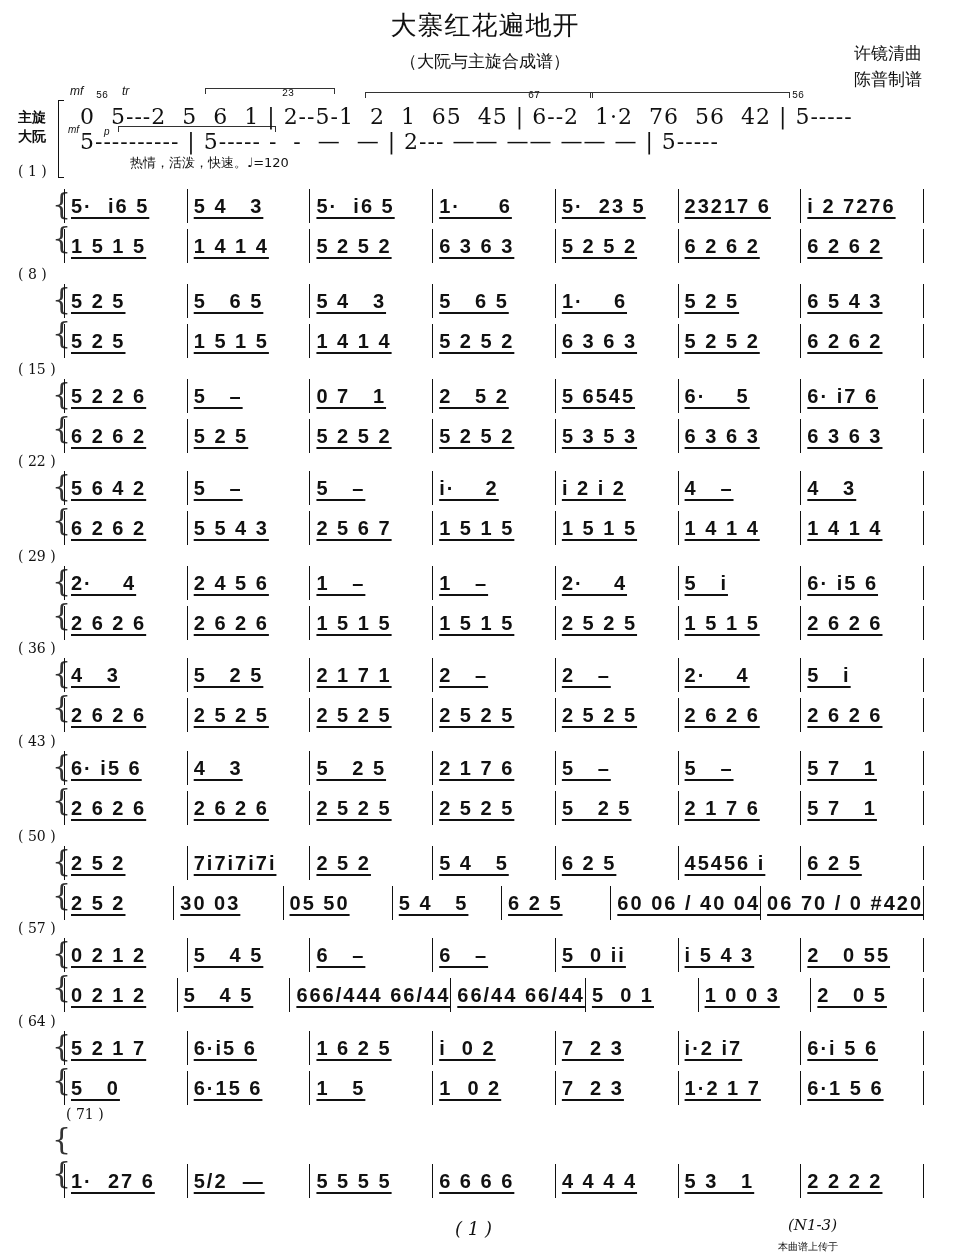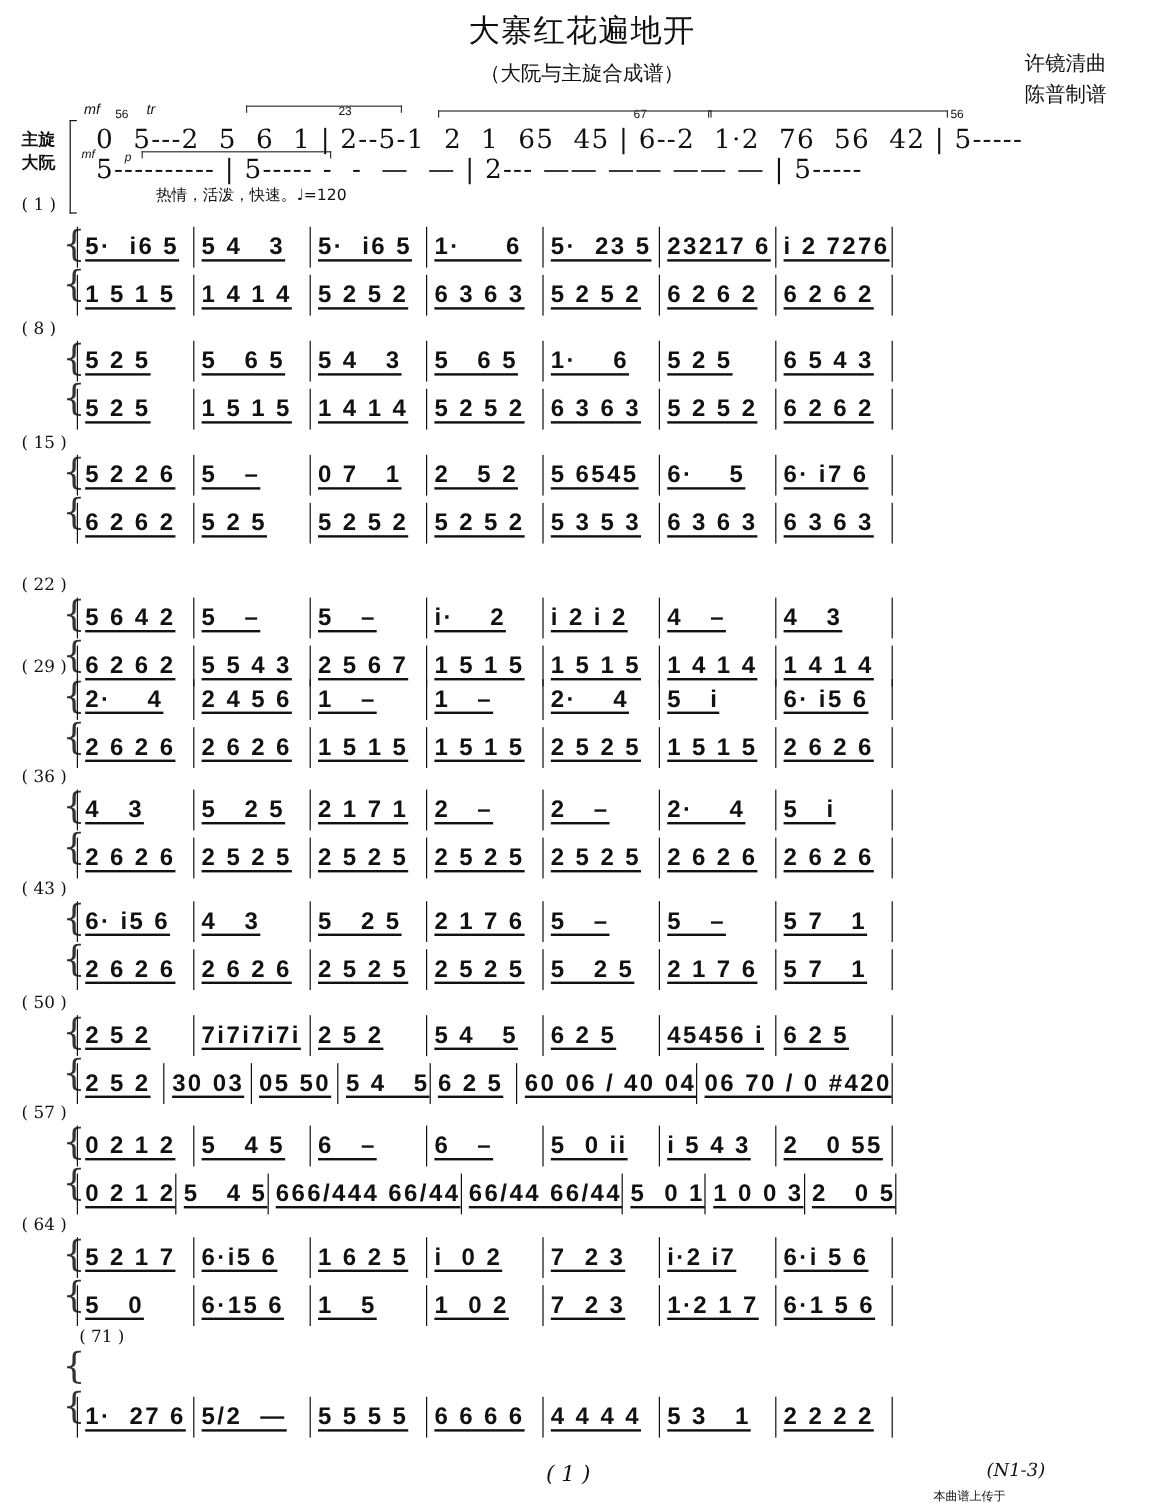--- a/index.html
+++ b/index.html
@@ -19,38 +19,38 @@
                  font-weight: bold; font-size: 14px; line-height: 19px; }
   .intro-bracket { position: absolute; left: 58px; top: 16px; width: 6px; height: 78px;
                    border: 1.5px solid #111; border-right: none; }
   .intro-line { position: absolute; left: 80px; font-family: "DejaVu Serif", serif; font-size: 22px;
                 white-space: pre; letter-spacing: 1px; }
   .intro-upper { top: 20px; }
   .intro-lower { top: 45px; }
   .intro-tempo { position: absolute; left: 130px; top: 70px; font-family: "DejaVu Sans", sans-serif; font-size: 13px; }
   .dyn { position: absolute; font-style: italic; font-family: Liberation Sans, sans-serif; font-size: 12px; }
   .slur { position: absolute; border: 1px solid #333; border-bottom: none; height: 6px; }
-  .grace { position: absolute; font-size: 10px; font-family: Liberation Sans, sans-serif; }
+  .grace { position: absolute; font-size: 10px; font-family: Liberation Mono, monospace; }
 
   
   .system { position: absolute; left: 0; width: 970px; height: 96px; }
   .sys-num { position: absolute; left: 18px; font-family: "DejaVu Serif", serif; font-size: 14px; }
   .brace { position: absolute; left: 52px; width: 10px; font-size: 30px; line-height: 34px; color: #333;
            font-family: "DejaVu Serif", serif; }
-  .staff-row { position: absolute; left: 64px; width: 680px; height: 34px; display: flex; }
+  .staff-row { position: absolute; left: 64px; width: 860px; height: 34px; display: flex; }
   .measure { position: relative; flex: 1; height: 34px; border-left: 1.5px solid #111;
              font-family: "Liberation Sans", sans-serif; font-weight: bold; font-size: 20px;
              padding-left: 6px; display: flex; align-items: center; white-space: pre; letter-spacing: 2px; }
   .measure:last-child { border-right: 1.5px solid #111; }
   .measure .u { text-decoration: underline; text-underline-offset: 4px; }
   .row-upper { top: 6px; }
   .row-lower { top: 46px; }
 
   .footer-page { position: absolute; left: 455px; top: 1218px; font-style: italic; font-size: 18px; }
-  .footer-code { position: absolute; left: 788px; top: 1216px; font-style: italic; font-size: 15px; margin-left: 34px; }
+  .footer-code { position: absolute; left: 788px; top: 1216px; font-style: italic; font-size: 15px; }
   .footer-upload { position: absolute; left: 778px; top: 1240px; font-family: "DejaVu Sans", sans-serif;
                    font-size: 10px; display: flex; gap: 6px; align-items: center; flex-direction: column; }
   .brand-logo { color: #c0392b; font-weight: bold; font-size: 12px; }
   .brand-text { font-weight: bold; font-size: 12px; }
   .brand-text .a { color: #222; }
   .brand-text .b { color: #701a75; }
 </style>
 </head>
 <body>
 
@@ -144,21 +144,21 @@
       <div class="staff-row row-lower">
         <div class="measure"><span class="u">6 2 6 2</span></div>
         <div class="measure"><span class="u">5 2 5</span></div>
         <div class="measure"><span class="u">5 2 5 2</span></div>
         <div class="measure"><span class="u">5 2 5 2</span></div>
         <div class="measure"><span class="u">5 3 5 3</span></div>
         <div class="measure"><span class="u">6 3 6 3</span></div>
         <div class="measure"><span class="u">6 3 6 3</span></div>
       </div>
     </div>
-    <div class="system" style="top: 492px; padding-left: 33px;">
+    <div class="system" style="top: 465px; padding-left: 33px;">
       <div class="sys-num" style="top: -12px;">( 22 )</div>
       <div class="brace" style="top: 4px;">{<br>{</div>
       <div class="staff-row row-upper">
         <div class="measure"><span class="u">5 6 4 2</span></div>
         <div class="measure"><span class="u">5   –</span></div>
         <div class="measure"><span class="u">5   –</span></div>
         <div class="measure"><span class="u">i·    2</span></div>
         <div class="measure"><span class="u">i 2 i 2</span></div>
         <div class="measure"><span class="u">4   –</span></div>
         <div class="measure"><span class="u">4   3</span></div>

